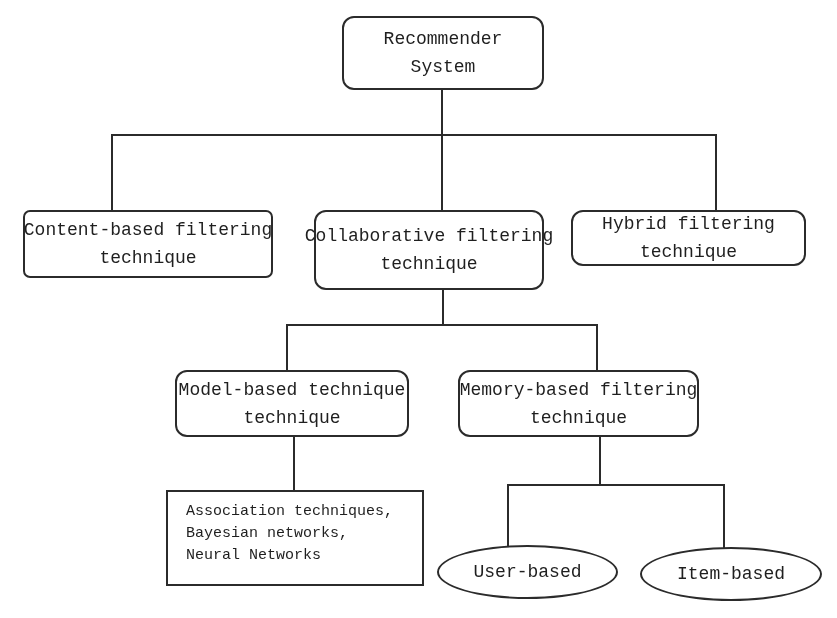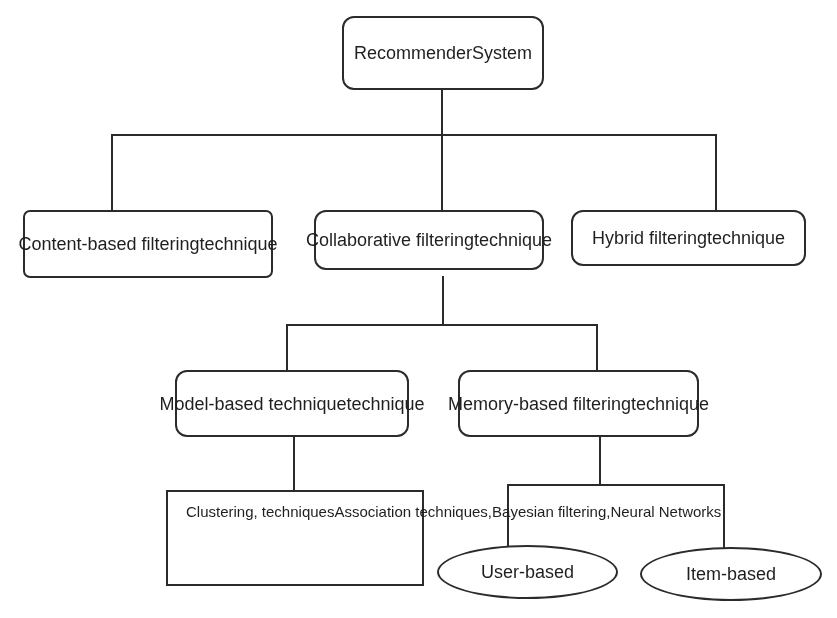--- a/index.html
+++ b/index.html
@@ -15,26 +15,27 @@
     font-family:"Liberation Sans", sans-serif;
     color:var(--text);
     overflow:hidden;
   }
   .node{
     position:absolute;
     box-sizing:border-box;
     border:2px solid var(--line);
     background:var(--bg);
     display:flex;
-    flex-direction:row;
+    flex-direction:column;
     align-items:center;
     justify-content:center;
     text-align:center;
     font-size:18px;
     line-height:28px;
+    font-family:Liberation Mono, monospace;
   }
   .rounded{border-radius:12px;}
   .ellipse{border-radius:50%;}
   .rect{border-radius:0;}
   .methods{
     align-items:flex-start;
     justify-content:flex-start;
     text-align:left;
     padding:9px 6px 0 18px;
     font-size:15px;
@@ -68,44 +69,43 @@
   <div class="node rounded" style="left:342px;top:16px;width:202px;height:74px;">
     <span class="lbl">Recommender</span>
     <span class="lbl">System</span>
   </div>
 
   <div class="node rounded" style="left:23px;top:210px;width:250px;height:68px;border-radius:7px;">
     <span class="lbl">Content-based filtering</span>
     <span class="lbl">technique</span>
   </div>
 
-  <div class="node rounded" style="left:314px;top:210px;width:230px;height:60px;">
+  <div class="node rounded" style="left:314px;top:210px;width:230px;height:80px;">
     <span class="lbl">Collaborative filtering</span>
     <span class="lbl">technique</span>
   </div>
 
   <div class="node rounded" style="left:571px;top:210px;width:235px;height:56px;">
     <span class="lbl">Hybrid filtering</span>
     <span class="lbl">technique</span>
   </div>
 
   <div class="node rounded" style="left:175px;top:370px;width:234px;height:67px;">
     <span class="lbl">Model-based technique</span>
     <span class="lbl">technique</span>
   </div>
 
   <div class="node rounded" style="left:446px;top:370px;width:241px;height:67px;margin-left:12px;">
     <span class="lbl">Memory-based filtering</span>
     <span class="lbl">technique</span>
   </div>
 
   <div class="node rect methods" style="left:166px;top:490px;width:258px;height:96px;">
-    <span class="lbl">Clustering, techniques</span>
     <span class="lbl">Association techniques,</span>
-    <span class="lbl">Bayesian filtering,</span>
+    <span class="lbl">Bayesian networks,</span>
     <span class="lbl">Neural Networks</span>
   </div>
 
   <div class="node ellipse" style="left:437px;top:545px;width:181px;height:54px;">
     <span class="lbl">User-based</span>
   </div>
 
   <div class="node ellipse" style="left:640px;top:547px;width:182px;height:54px;">
     <span class="lbl">Item-based</span>
   </div>

